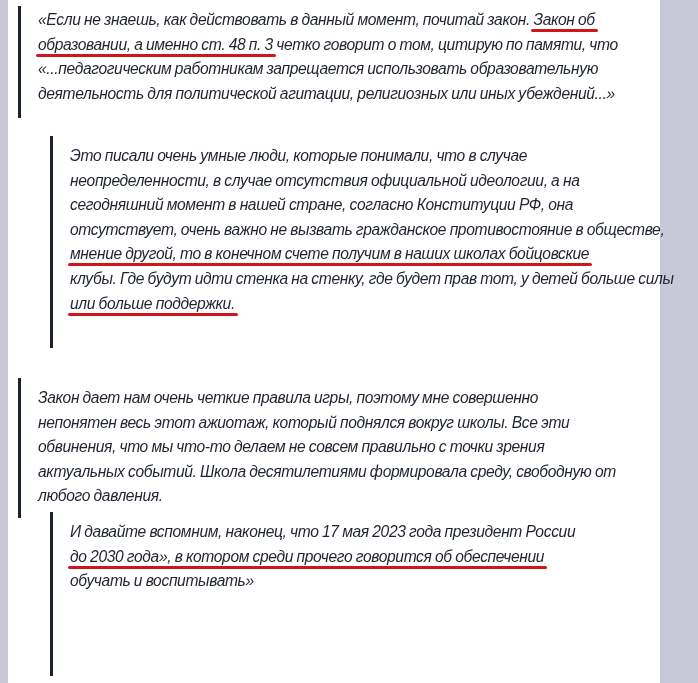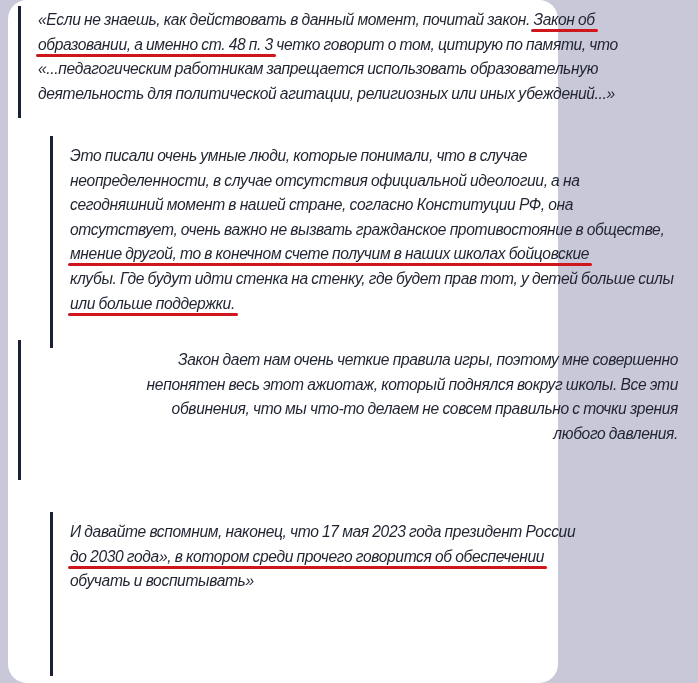--- a/index.html
+++ b/index.html
@@ -2,39 +2,38 @@
 <html><head>
 <meta charset="utf-8">
 <style>
   html, body { margin: 0; padding: 0; }
   body {
     width: 698px; height: 683px; overflow: hidden;
     background: #c9c8d8;
     font-family: "Liberation Sans", "DejaVu Sans", sans-serif;
   }
   .page {
-    position: absolute; left: 8px; top: 0; width: 550px; height: 683px;
+    position: absolute; left: 8px; top: 0; width: 652px; height: 683px;
     background: #ffffff;
-    border-radius: 19px;
   }
   .quote {
     position: absolute; left: 10px; width: 660px;
     border-left: 3px solid #1b2130;
     box-sizing: border-box;
     padding-left: 17px;
     color: #1f2430;
     font-style: italic;
     font-size: 15.6px;
     line-height: 24.6px;
     letter-spacing: -0.35px;
     word-spacing: -0.5px;
   }
   .q1 { top: 6px; height: 112px; padding-top: 2px; }
   .q2 { top: 136px; height: 212px; padding-top: 8px; margin-left: 32px; }
-  .q3 { top: 340px; height: 140px; padding-top: 8px; text-align: right; }
+  .q3 { top: 378px; height: 140px; padding-top: 8px; }
   .q4 { top: 512px; height: 164px; padding-top: 8px; margin-left: 32px; }
   .line { display: block; white-space: nowrap; position: relative; }
   .ul { position: relative; }
   .ul::after {
     content: ""; position: absolute; left: -2px; right: -3px; bottom: -4px;
     height: 3px; border-radius: 2px; background: #d0161d;
   }
 </style>
 </head>
 <body>
@@ -55,20 +54,21 @@
     <span class="line">отсутствует, очень важно не вызвать гражданское противостояние в обществе,</span>
     <span class="line"><span class="ul">мнение другой, то в конечном счете получим в наших школах бойцовские</span></span>
     <span class="line">клубы. Где будут идти стенка на стенку, где будет прав тот, у детей больше силы</span>
     <span class="line"><span class="ul">или больше поддержки.</span></span>
   </div>
 
   <div class="quote q3">
     <span class="line">Закон дает нам очень четкие правила игры, поэтому мне совершенно</span>
     <span class="line">непонятен весь этот ажиотаж, который поднялся вокруг школы. Все эти</span>
     <span class="line">обвинения, что мы что-то делаем не совсем правильно с точки зрения</span>
+    <span class="line">актуальных событий. Школа десятилетиями формировала среду, свободную от</span>
     <span class="line">любого давления.</span>
   </div>
 
   <div class="quote q4">
     <span class="line">И давайте вспомним, наконец, что 17 мая 2023 года президент России</span>
     <span class="line"><span class="ul">до 2030 года», в котором среди прочего говорится об обеспечении</span></span>
     <span class="line">обучать и воспитывать»</span>
   </div>
 
 </div>

